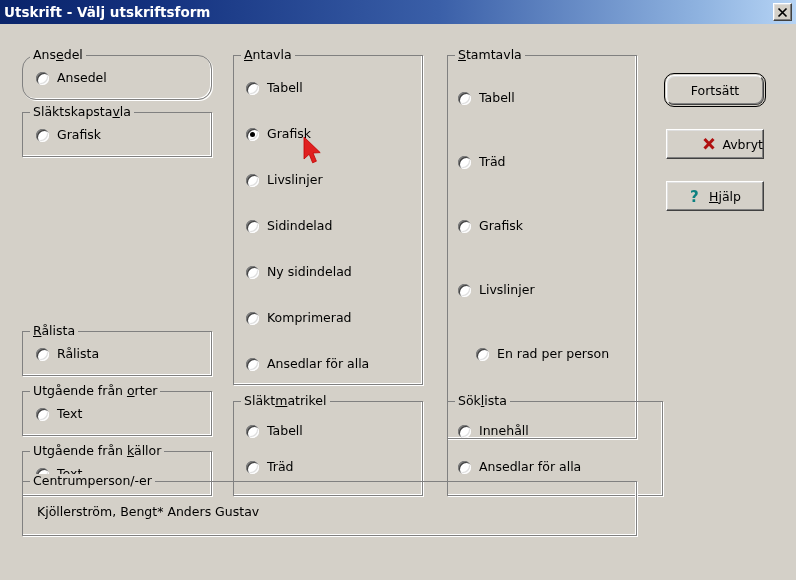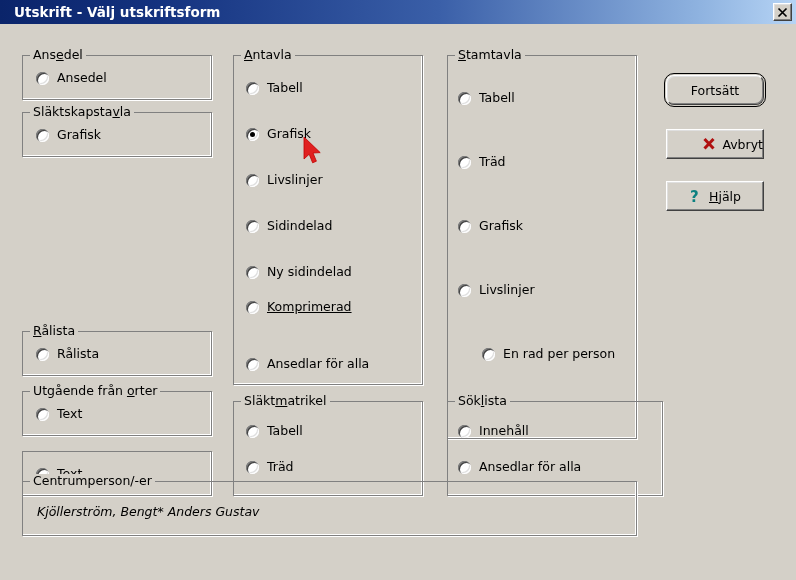--- a/index.html
+++ b/index.html
@@ -24,21 +24,21 @@
     left: 0; top: 0;
     width: 796px; height: 24px;
     background: linear-gradient(to right, #0a246a 0%, #14327f 20%, #3a5fa8 55%, #8fb3e0 88%, #b6d4f5 100%);
     display: flex;
     align-items: center;
   }
   .titlebar .title-text {
     color: #ffffff;
     font-size: 13.5px;
     font-weight: bold;
-    padding-left: 14px;
+    padding-left: 4px;
     letter-spacing: 0px;
     white-space: nowrap;
     text-shadow: none;
   }
   .close-btn {
     position: absolute;
     right: 4px; top: 3px;
     width: 19px; height: 18px;
     background: #d4d0c8;
     border-top: 1px solid #ffffff;
@@ -112,21 +112,20 @@
     color: #000000;
     line-height: 14px;
   }
 
   
   .static-text {
     position: absolute;
     font-size: 12.5px;
     color: #000000;
     white-space: nowrap;
-    font-style: italic;
   }
 
   
   .btn {
     position: absolute;
     background: #d4d0c8;
     font-size: 12.5px;
     color: #000000;
     display: flex;
     align-items: center;
@@ -163,21 +162,21 @@
       <span>
         <svg width="11" height="11" viewBox="0 0 11 11">
           <path d="M1.5 1.5 L9.5 9.5 M9.5 1.5 L1.5 9.5" stroke="#000" stroke-width="1.7" fill="none"></path>
         </svg>
       </span>
     </div>
   </div>
 
   <div class="body-area">
 
-    <div class="group" style="left:22px; top:31px; width:190px; height:45px;">
+    <div class="group" style="left:22px; top:31px; width:190px; height:45px;border-radius:14px;">
       <div class="legend"><span>Ans</span><u>e</u><span>del</span></div>
       <div class="radio" style="left:13px; top:15px;">
         <span class="dot"></span>
         <span class="rlabel">Ansedel</span>
       </div>
     </div>
 
     <div class="group" style="left:22px; top:88px; width:190px; height:45px;">
       <div class="legend"><span>Släktskapsta</span><u>v</u><span>la</span></div>
       <div class="radio" style="left:13px; top:15px;">
@@ -196,20 +195,21 @@
 
     <div class="group" style="left:22px; top:367px; width:190px; height:45px;">
       <div class="legend"><span>Utgående från </span><u>o</u><span>rter</span></div>
       <div class="radio" style="left:13px; top:15px;">
         <span class="dot"></span>
         <span class="rlabel">Text</span>
       </div>
     </div>
 
     <div class="group" style="left:22px; top:427px; width:190px; height:45px;">
+      <div class="legend"><span>Utgående från </span><u>k</u><span>ällor</span></div>
       <div class="radio" style="left:13px; top:15px;">
         <span class="dot"></span>
         <span class="rlabel">Text</span>
       </div>
     </div>
 
     <div class="group" style="left:233px; top:31px; width:190px; height:330px;">
       <div class="legend"><span></span><u>A</u><span>ntavla</span></div>
       <div class="radio" style="left:12px; top:25px;">
         <span class="dot"></span>
@@ -224,21 +224,21 @@
         <span class="rlabel">Livslinjer</span>
       </div>
       <div class="radio" style="left:12px; top:163px;align-items:flex-end;">
         <span class="dot"></span>
         <span class="rlabel">Sidindelad</span>
       </div>
       <div class="radio" style="left:12px; top:209px;">
         <span class="dot"></span>
         <span class="rlabel">Ny sidindelad</span>
       </div>
-      <div class="radio" style="left:12px; top:244px;text-decoration:underline;">
+      <div class="radio" style="left:12px; top:255px;">
         <span class="dot"></span>
         <span class="rlabel">Komprimerad</span>
       </div>
       <div class="radio" style="left:12px; top:301px;">
         <span class="dot"></span>
         <span class="rlabel">Ansedlar för alla</span>
       </div>
     </div>
 
     <div class="group" style="left:233px; top:377px; width:190px; height:95px;">
@@ -264,21 +264,21 @@
         <span class="rlabel">Träd</span>
       </div>
       <div class="radio" style="left:10px; top:163px;">
         <span class="dot"></span>
         <span class="rlabel">Grafisk</span>
       </div>
       <div class="radio" style="left:10px; top:227px;">
         <span class="dot"></span>
         <span class="rlabel">Livslinjer</span>
       </div>
-      <div class="radio" style="left:26px; top:291px;padding-left:8px;">
+      <div class="radio" style="left:20px; top:291px;padding-left:8px;">
         <span class="dot"></span>
         <span class="rlabel">En rad per person</span>
       </div>
     </div>
 
     <div class="group" style="left:447px; top:377px; width:216px; height:95px;">
       <div class="legend"><span>Sök</span><u>l</u><span>ista</span></div>
       <div class="radio" style="left:10px; top:22px;">
         <span class="dot"></span>
         <span class="rlabel">Innehåll</span>

